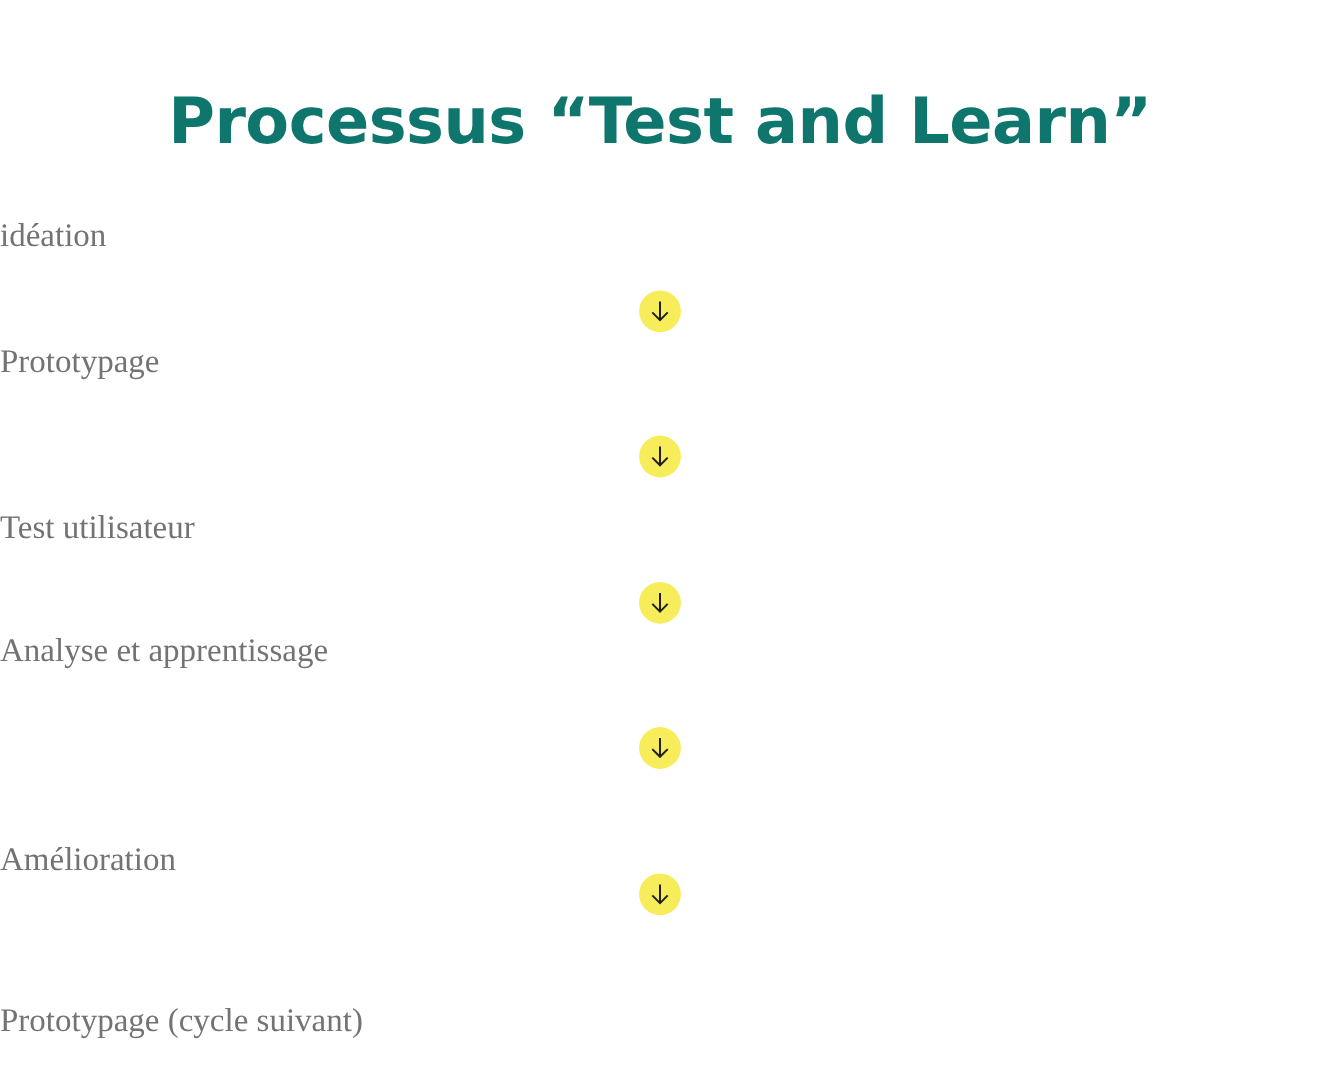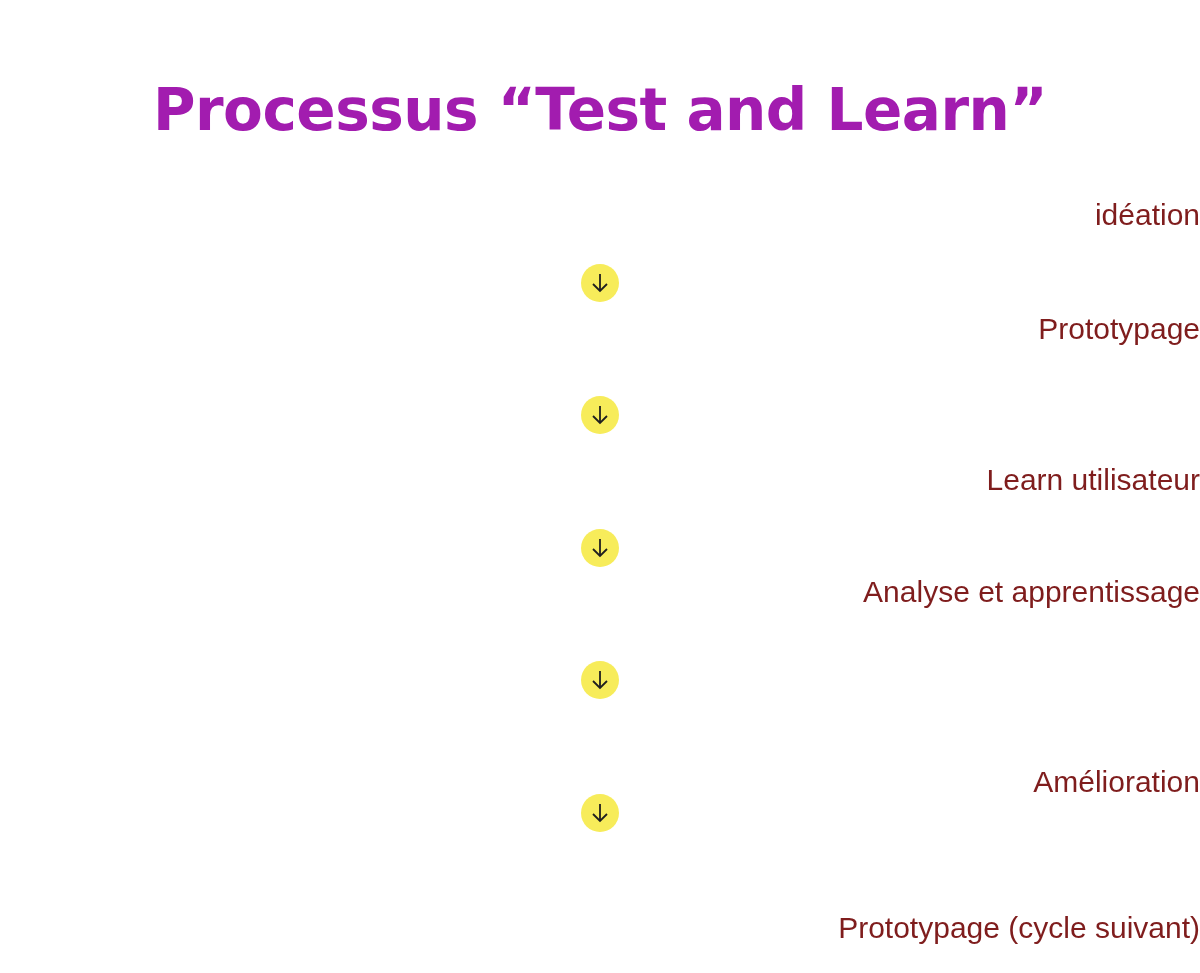--- a/index.html
+++ b/index.html
@@ -1,24 +1,24 @@
 <!DOCTYPE html>
 <html><head>
 <meta charset="utf-8">
 <style>
   html, body { margin: 0; padding: 0; background: #ffffff; }
   body { width: 1200px; height: 973px; position: relative; overflow: hidden; }
   .title {
     position: absolute; left: 0; top: 70px; width: 1200px; text-align: center;
     font-family: "DejaVu Sans", sans-serif; font-weight: bold; font-size: 58px;
-    color: #a21caf; letter-spacing: -0.5px; line-height: 80px; margin: 0;
+    color: #0f766e; letter-spacing: -0.5px; line-height: 80px; margin: 0;
   }
   .step {
-    position: absolute; left: 0; width: 1200px; text-align: right;
-    font-family: Liberation Sans, sans-serif; font-size: 30px; color: #7f1d1d;
+    position: absolute; left: 0; width: 1200px; text-align: left;
+    font-family: Liberation Serif, serif; font-size: 30px; color: #737373;
     line-height: 40px; height: 40px;
   }
   .arrow {
     position: absolute; left: 581px; width: 38px; height: 38px; border-radius: 50%;
     background: #f7ec5a; display: flex; align-items: center; justify-content: center;
   }
   .arrow svg { width: 20px; height: 22px; }
 </style>
 </head>
 <body>
@@ -30,21 +30,21 @@
   <svg viewBox="0 0 20 22">
       <path d="M10 2 V19 M3 12 L10 19 L17 12" fill="none" stroke="#1f1f1f" stroke-width="1.8"></path>
     </svg>
 </div>
 <div class="step" style="top:309px">Prototypage</div>
 <div class="arrow" style="top:396px">
   <svg viewBox="0 0 20 22">
       <path d="M10 2 V19 M3 12 L10 19 L17 12" fill="none" stroke="#1f1f1f" stroke-width="1.8"></path>
     </svg>
 </div>
-<div class="step" style="top:460px">Learn utilisateur</div>
+<div class="step" style="top:460px">Test utilisateur</div>
 <div class="arrow" style="top:529px">
   <svg viewBox="0 0 20 22">
       <path d="M10 2 V19 M3 12 L10 19 L17 12" fill="none" stroke="#1f1f1f" stroke-width="1.8"></path>
     </svg>
 </div>
 <div class="step" style="top:572px">Analyse et apprentissage</div>
 <div class="arrow" style="top:661px">
   <svg viewBox="0 0 20 22">
       <path d="M10 2 V19 M3 12 L10 19 L17 12" fill="none" stroke="#1f1f1f" stroke-width="1.8"></path>
     </svg>

